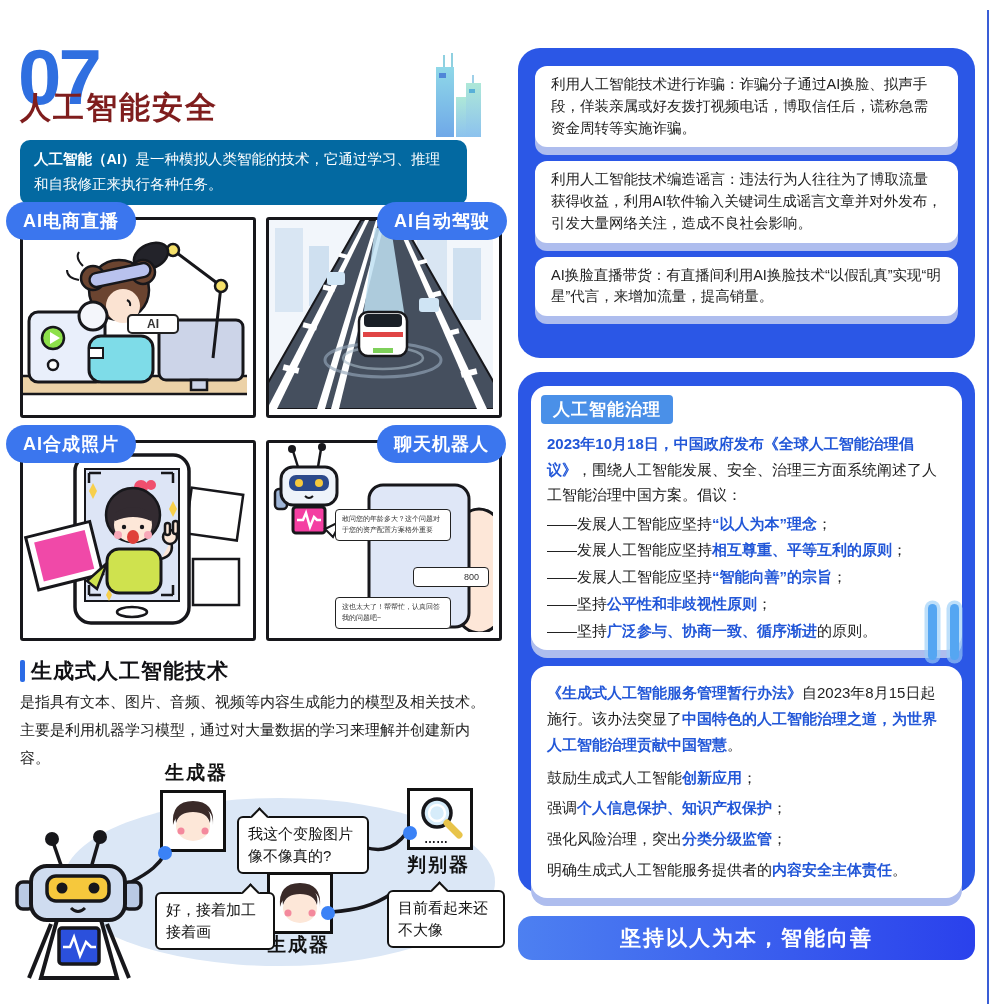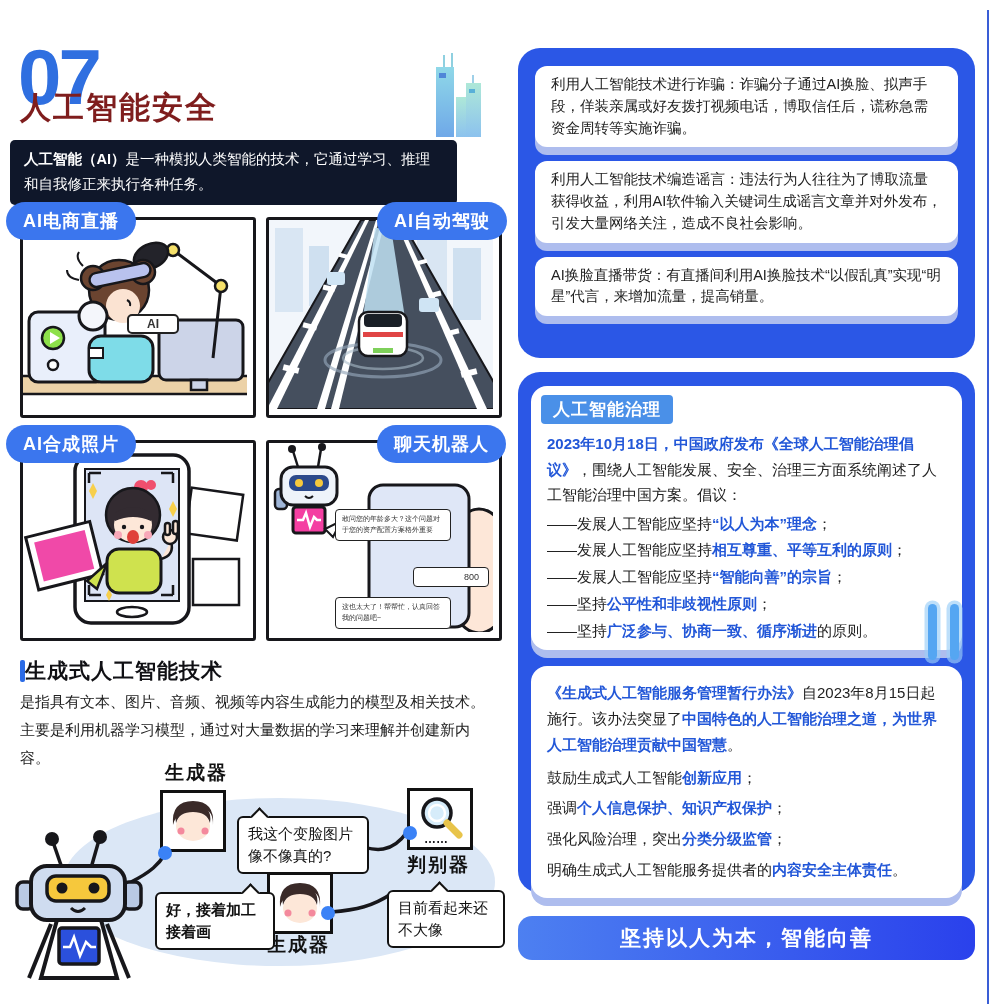--- a/index.html
+++ b/index.html
@@ -1,40 +1,40 @@
 <!DOCTYPE html>
 <html><head>
 <meta charset="utf-8">
 <style>
   html,body{margin:0;padding:0;background:#fff;font-family:"Liberation Sans","DejaVu Sans",sans-serif;}
   .page{position:relative;width:1000px;height:1004px;background:#fff;overflow:hidden;}
 
   
   .num07{position:absolute;left:18px;top:38px;font-size:78px;font-weight:900;color:#2f6fe0;line-height:1;letter-spacing:-3px;}
   .pagetitle{position:absolute;left:20px;top:87px;font-size:31px;font-weight:900;color:#7f1d1d;letter-spacing:2px;}
-  .defbox{position:absolute;left:10px;top:140px;width:447px;box-sizing:border-box;background:#0f172a;color:#fff;
-          font-size:14.5px;line-height:1.75;padding:7px 14px;border-radius:5px;}
+  .defbox{position:absolute;left:20px;top:140px;width:447px;box-sizing:border-box;background:#0369a1;color:#fff;
+          font-size:14.5px;line-height:1.75;padding:7px 14px;border-radius:10px;}
   .defbox b{font-weight:900;}
 
   
   .panel{position:absolute;width:230px;height:195px;background:#fff;border:3px solid #17171b;border-radius:3px;overflow:hidden;}
   .cloud{position:absolute;background:#3b76ee;color:#fff;font-weight:900;font-size:18px;line-height:1;
          padding:8px 15px;border-radius:19px;letter-spacing:1px;z-index:6;box-shadow:0 0 0 2px #3b76ee;}
   .panel svg{position:absolute;left:0;top:0;}
 
   
   .cb{position:absolute;background:#fff;border:1.5px solid #222;border-radius:4px;color:#333;z-index:4;margin-left:18px;}
   .cb1{left:48px;top:66px;width:102px;font-size:7px;line-height:1.55;padding:4px 6px;}
   .cb2{left:126px;top:124px;width:56px;font-size:9px;text-align:right;padding:4px 9px;}
   .cb3{left:48px;top:154px;width:102px;font-size:7px;line-height:1.55;padding:4px 6px;}
   .ai-tag{position:absolute;left:104px;top:94px;background:#fff;border:2px solid #222;border-radius:5px;
           font-size:12px;font-weight:700;color:#333;padding:1px 18px;z-index:4;}
 
   
-  .sechead{position:absolute;left:20px;top:657px;display:flex;align-items:center;gap:0;
+  .sechead{position:absolute;left:20px;top:657px;display:flex;align-items:center;gap:6px;
            font-size:21px;font-weight:900;color:#101014;letter-spacing:1px;}
   .bluebar{width:5px;height:22px;background:#2b6be6;border-radius:2px;}
   .secbody{position:absolute;left:20px;top:688px;width:472px;margin:0;font-size:15px;line-height:1.85;color:#222;}
 
   
   .gan{position:absolute;left:5px;top:760px;width:505px;height:242px;}
   .gan-ellipse{position:absolute;left:58px;top:38px;width:432px;height:168px;background:#dbe7f6;border-radius:50%;}
   .gan-lines{position:absolute;left:0;top:0;z-index:1;pointer-events:none;}
   .gframe{position:absolute;width:60px;height:56px;background:#fff;border:3px solid #111;z-index:2;}
   .glabel{position:absolute;font-size:19px;font-weight:900;color:#111;letter-spacing:2px;z-index:2;}
@@ -304,21 +304,21 @@
         <path d="M10,32 Q8,8 30,8 Q52,8 50,32 Q50,18 42,17 Q30,13 20,19 Q12,23 10,32 Z" fill="#3a2a28"></path>
         <ellipse cx="30" cy="33" rx="17" ry="15" fill="#fde7d8"></ellipse>
         <path d="M13,30 Q10,12 30,11 Q50,12 47,30 Q44,19 30,19 Q16,19 13,30 Z" fill="#3a2a28"></path>
         <circle cx="18" cy="38" r="3.5" fill="#f06a8a" opacity="0.75"></circle>
         <circle cx="42" cy="38" r="3.5" fill="#f06a8a" opacity="0.75"></circle>
       </svg>
     </div>
     <div class="gdot" style="left:316px;top:146px;"></div>
     <div class="glabel" style="left:262px;top:172px;">生成器</div>
 
-    <div class="gb" style="left:150px;top:132px;width:98px;font-weight:bold;">
+    <div class="gb" style="left:150px;top:132px;width:98px;">
       <div class="tail" style="top:-8px;right:16px;transform:rotate(45deg);"></div>
       <span>好，接着加工接着画</span>
     </div>
 
     <div class="gb" style="left:382px;top:130px;width:96px;">
       <div class="tail" style="top:-8px;left:44px;transform:rotate(45deg);"></div>
       <span>目前看起来还不大像</span>
     </div>
   </div>
 

